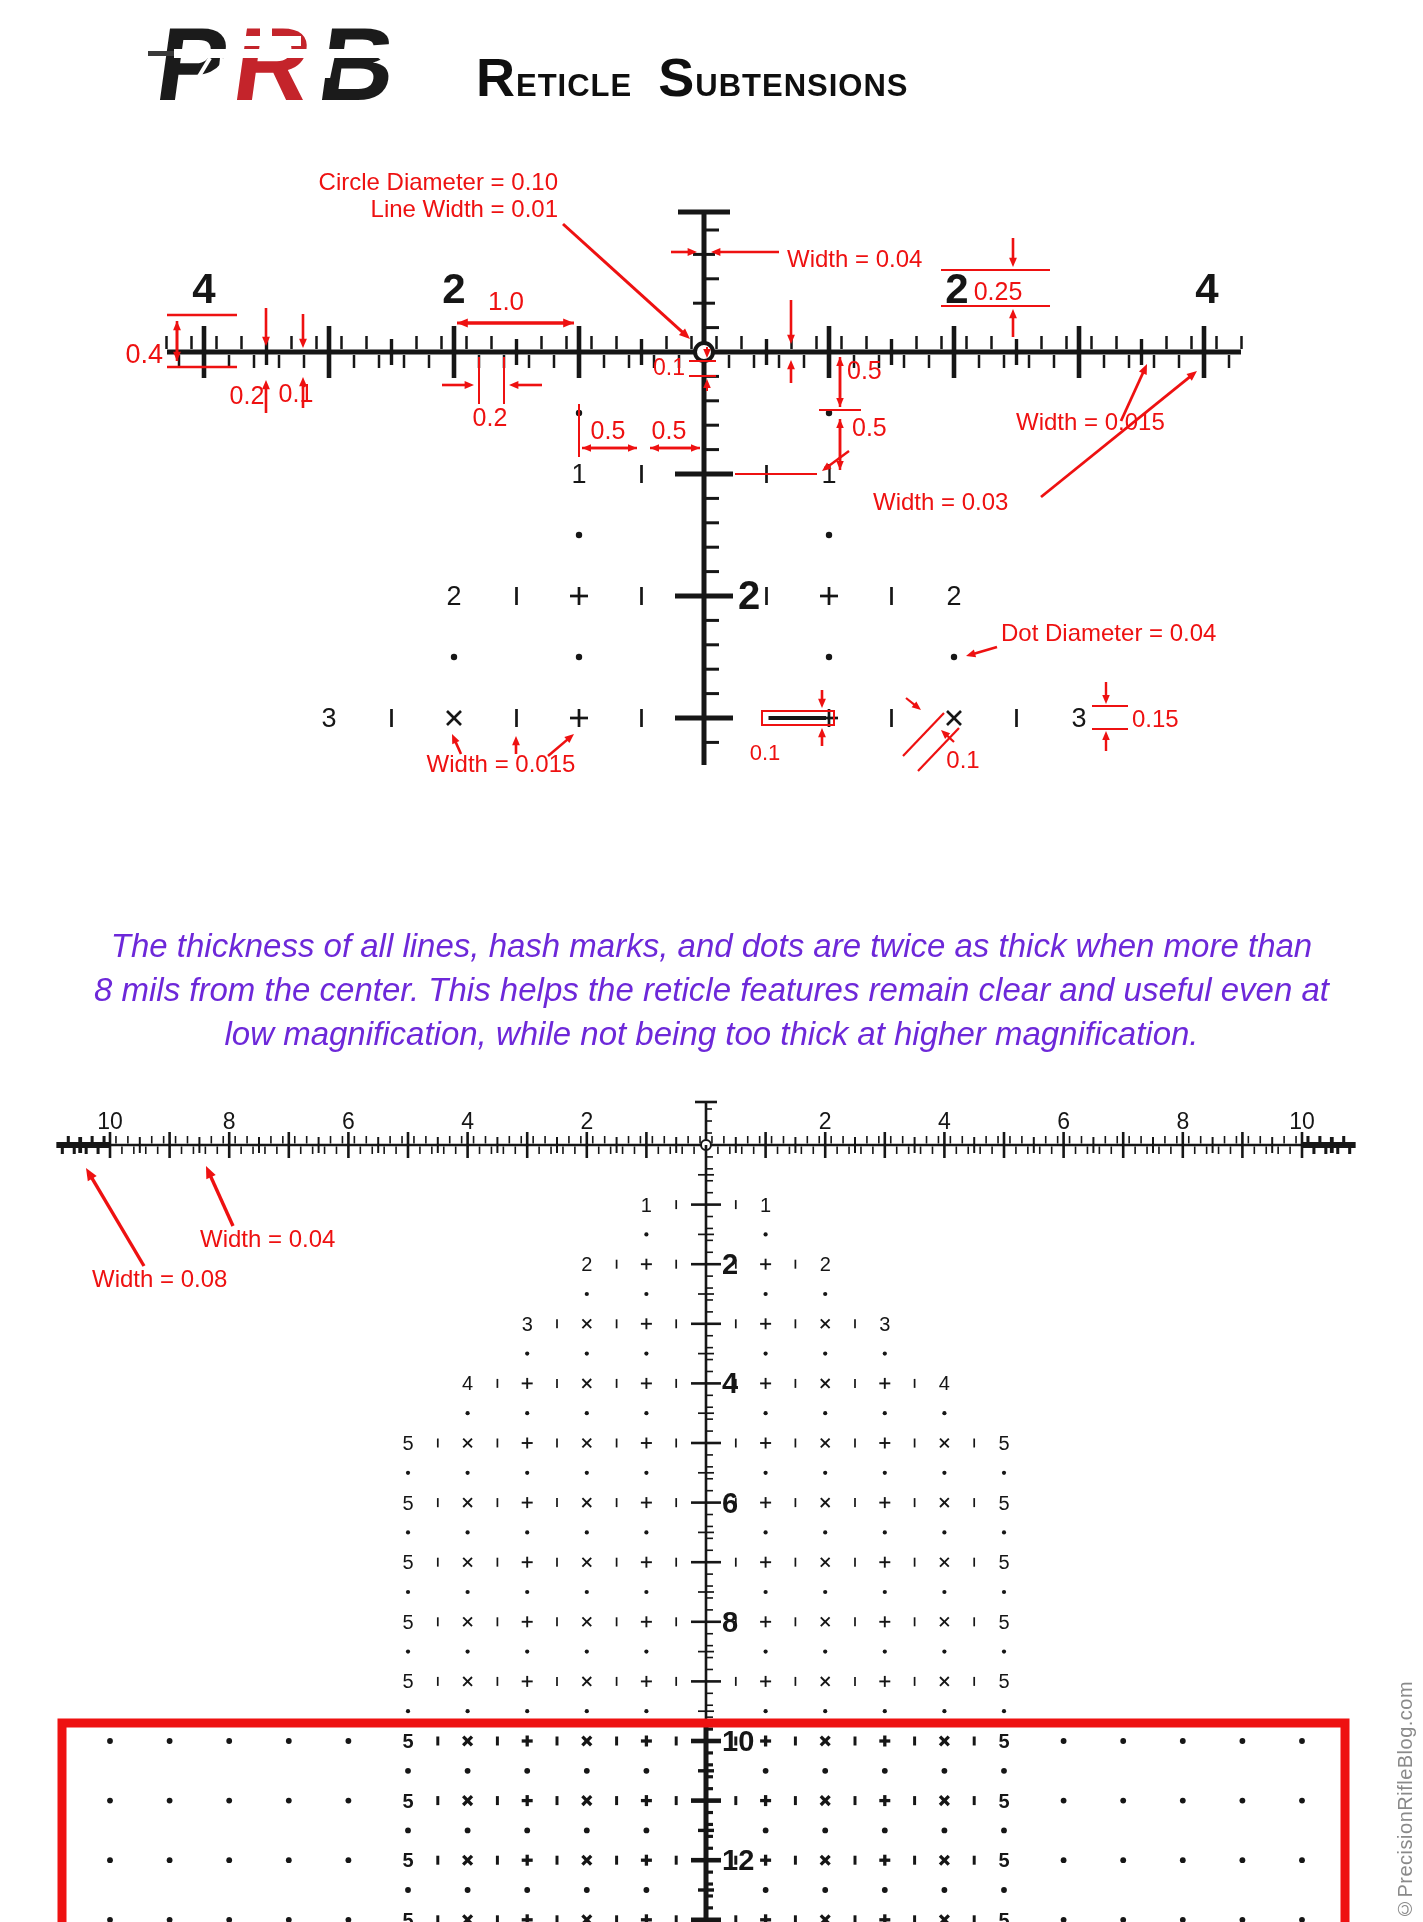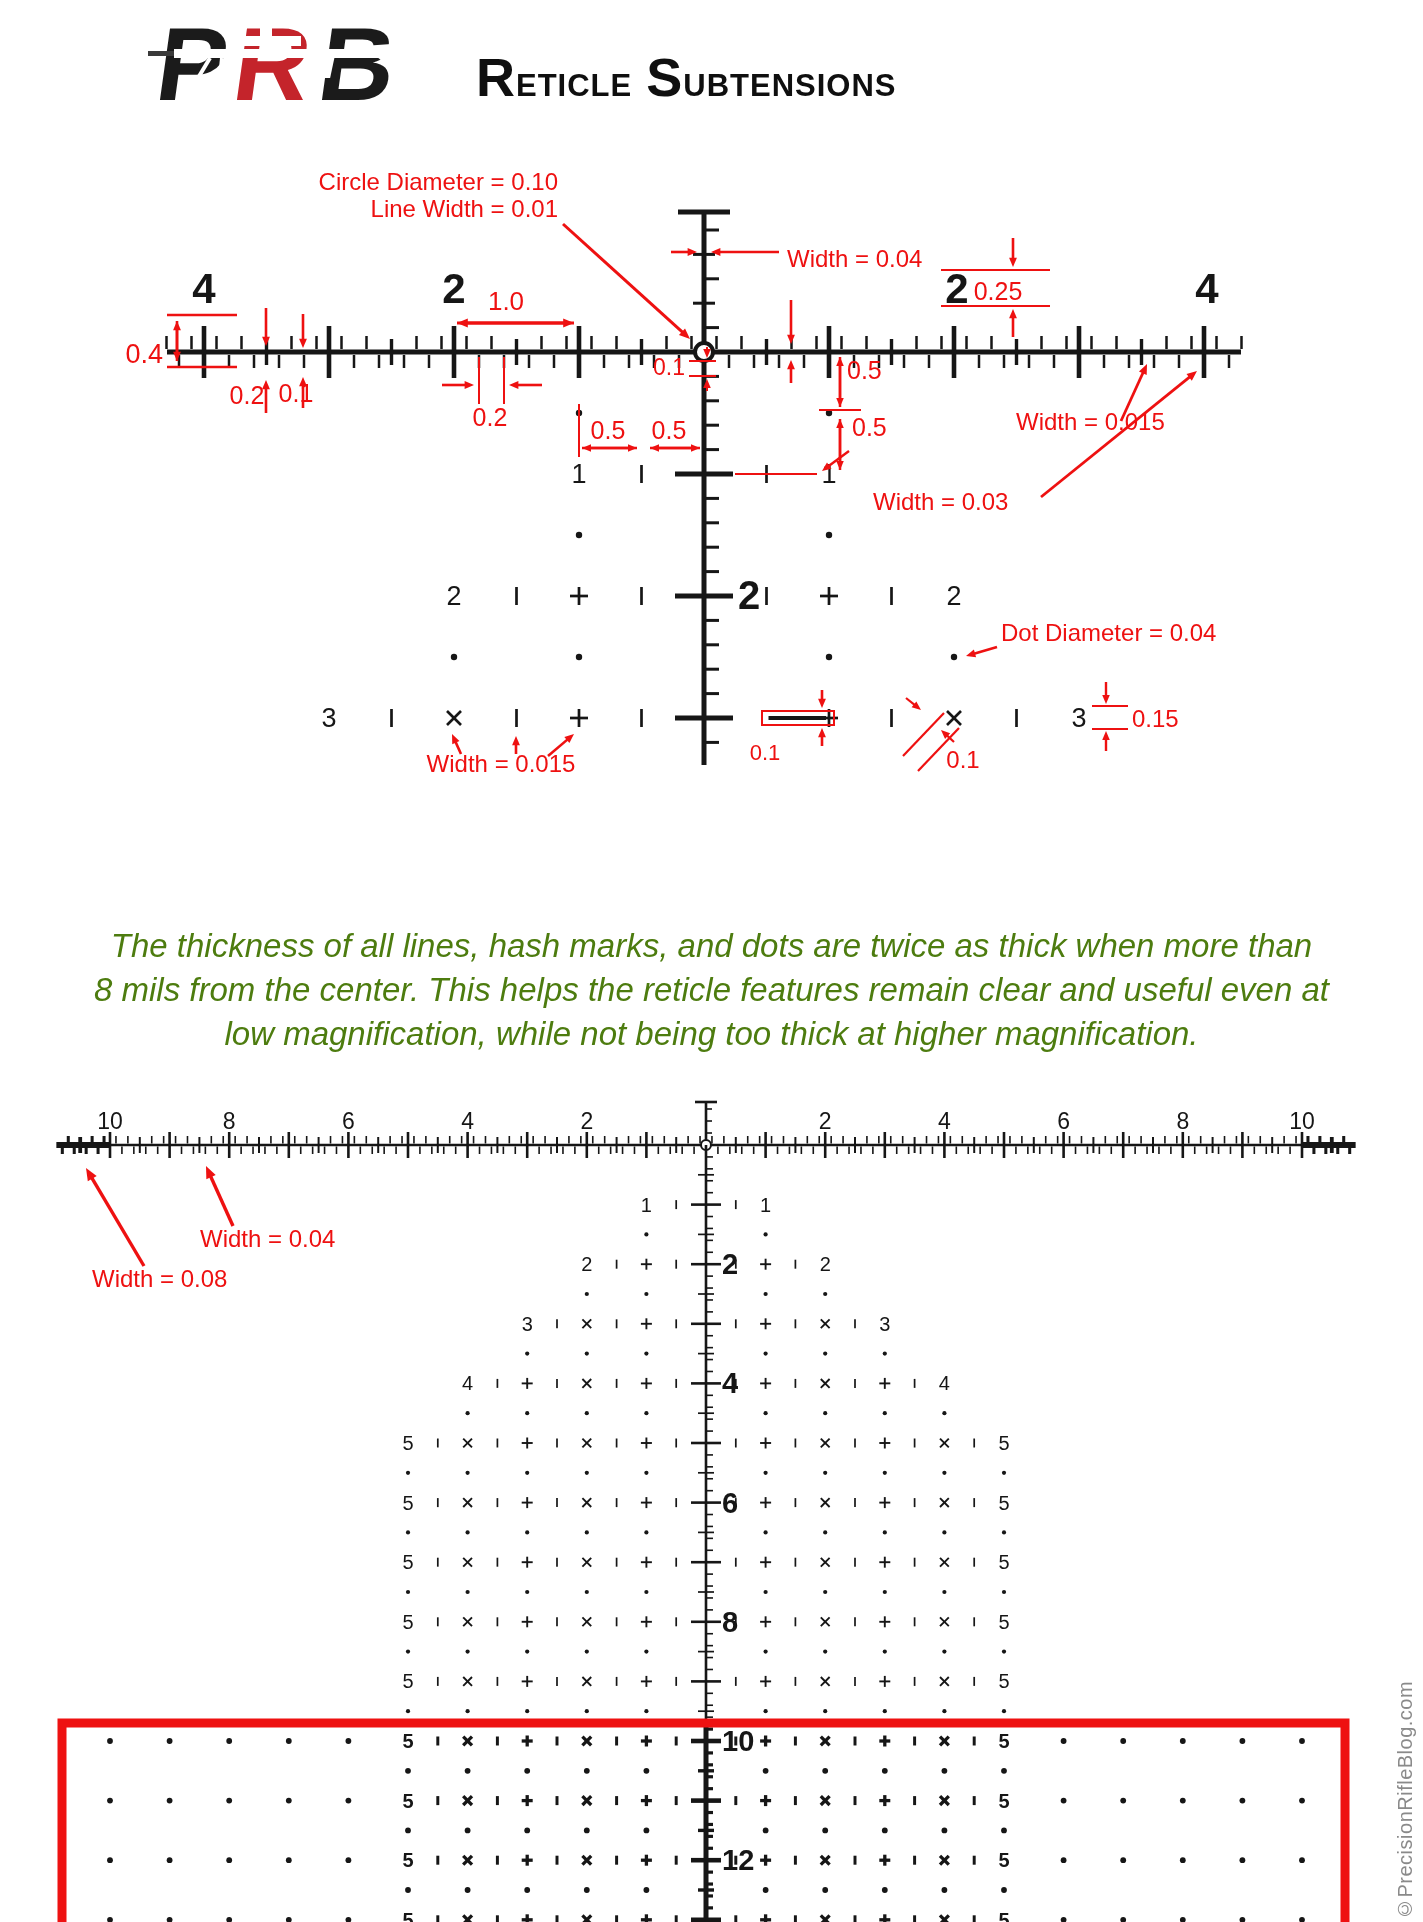--- a/index.html
+++ b/index.html
@@ -7,26 +7,26 @@
         font-family:"Liberation Sans",sans-serif;}
   #diagram{position:absolute;left:0;top:0;}
   #diagram text{font-family:"Liberation Sans",sans-serif;}
   
   #header{position:absolute;left:0;top:0;width:1423px;height:130px;}
   #logo{position:absolute;left:148px;top:8px;width:320px;height:100px;}
   #title{position:absolute;left:476px;top:50px;white-space:nowrap;color:#0f0f0f;}
   .tw{display:inline-block;text-transform:uppercase;font-weight:bold;font-size:31px;
       letter-spacing:1px;line-height:1;}
   .tw::first-letter{font-size:54px;}
-  .tw+.tw{margin-left:14px;}
+  .tw+.tw{margin-left:26px;}
   #subtitle{position:absolute;left:420px;top:92px;width:560px;text-align:center;
       font-style:italic;font-size:25px;color:#555;}
   
   #note{position:absolute;left:0;top:924px;width:1423px;text-align:center;
-      font-style:italic;font-size:33px;line-height:44px;color:#4d7c0f;}
+      font-style:italic;font-size:33px;line-height:44px;color:#6d28d9;}
   
   #copyright{position:absolute;right:6px;top:1628px;height:292px;
       writing-mode:vertical-rl;transform:rotate(180deg);
       font-size:20px;color:#8a8a8a;letter-spacing:.5px;}
 </style>
 </head>
 <body>
 
 <div id="page">
 

